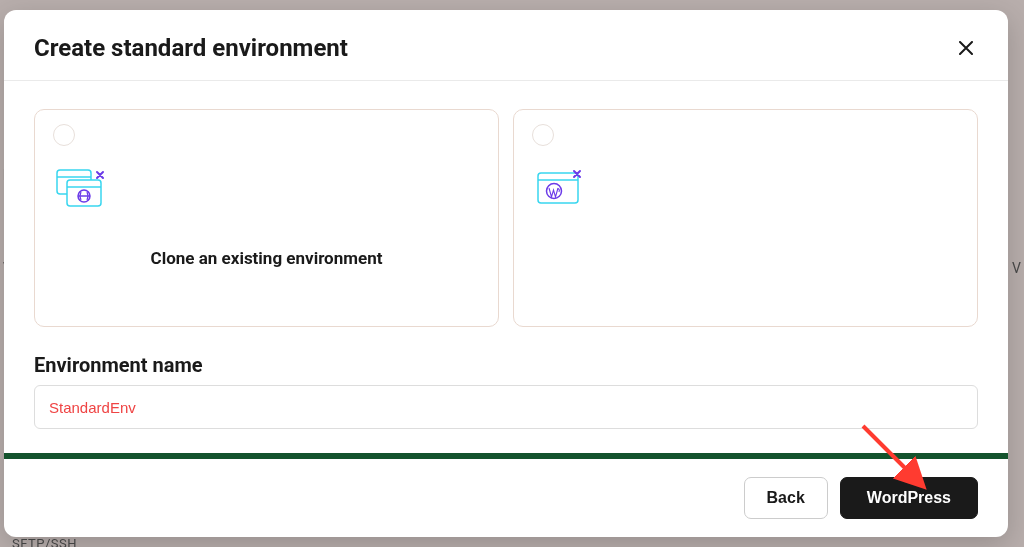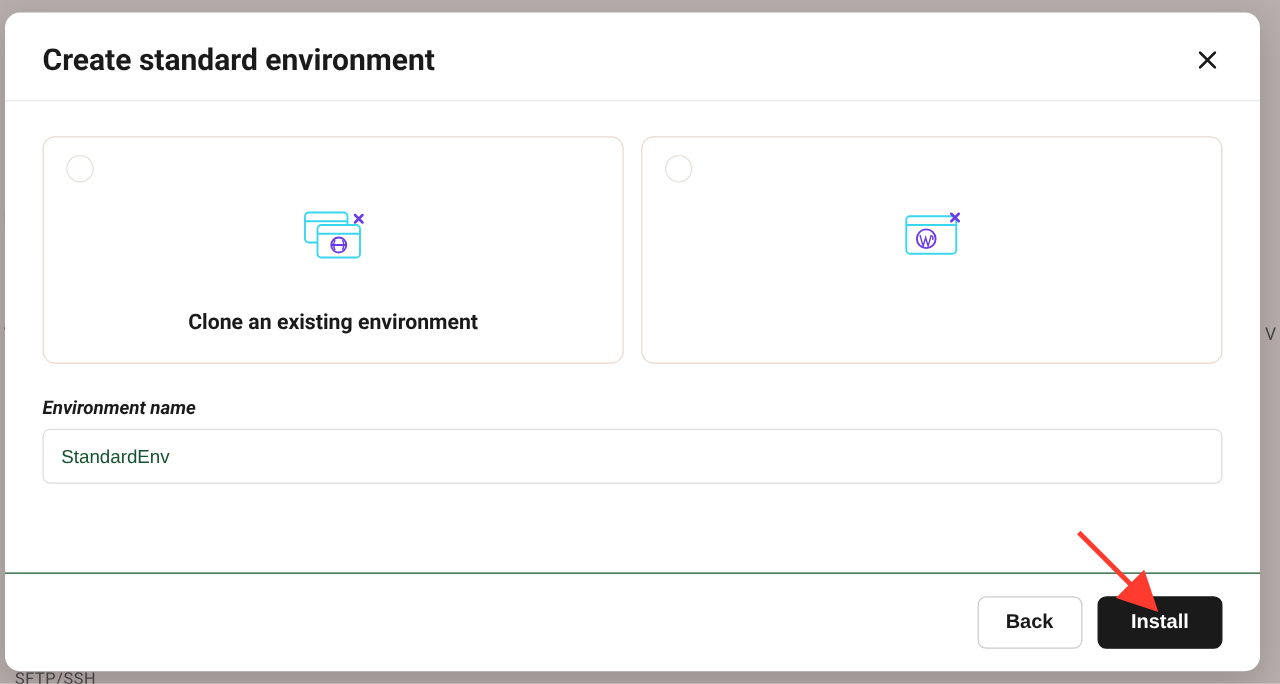--- a/index.html
+++ b/index.html
@@ -67,25 +67,24 @@
       display: flex;
       gap: 14px;
       margin-bottom: 26px;
     }
     .option-card {
       flex: 1;
       border: 1px solid #e9d9d0;
       border-radius: 10px;
       padding: 26px 18px 30px 18px;
       position: relative;
-      height: 182px;
+      height: 218px;
       cursor: pointer;
       display: flex;
       flex-direction: column;
-      align-items: center;
     }
     .option-card.selected {
       border: 2px solid #0aab3b;
     }
     .radio-indicator {
       position: absolute;
       top: 14px;
       left: 18px;
       width: 22px;
       height: 22px;
@@ -119,38 +118,37 @@
       color: #1a1a1a;
       text-align: center;
     }
     .option-subtitle {
       margin-top: 8px;
       font-size: 15px;
       color: #6a6a6a;
       text-align: center;
     }
     .field-label {
-      font-size: 15px;
+      font-size: 20px;
       font-weight: 700;
       color: #1a1a1a;
       margin-bottom: 8px;
-      font-style: italic;
     }
     .text-input {
       width: 100%;
       height: 44px;
       border: 1px solid #ddd;
       border-radius: 6px;
       padding: 0 14px;
       font-size: 15px;
-      color: #14532d;
+      color: #ef4444;
       outline: none;
     }
     .modal-footer {
-      border-top: 1px solid #14532d;
+      border-top: 6px solid #14532d;
       padding: 18px 30px;
       display: flex;
       justify-content: flex-end;
       gap: 12px;
     }
     .btn {
       height: 42px;
       padding: 0 22px;
       border-radius: 7px;
       font-size: 16px;
@@ -239,21 +237,21 @@
 
 
     </div>
 
     <div class="field-label">Environment name</div>
     <input type="text" class="text-input" value="StandardEnv" style="">
   </div>
 
   <div class="modal-footer">
     <button class="btn btn-secondary">Back</button>
-    <button class="btn btn-primary">Install</button>
+    <button class="btn btn-primary">WordPress</button>
   </div>
 </div>
 
 <svg class="annotation-arrow" width="90" height="90" viewBox="0 0 90 90">
   <defs>
     <marker id="arrowhead" markerWidth="8" markerHeight="8" refX="6" refY="4" orient="auto">
       <polygon points="0 0, 8 4, 0 8" fill="#ff3b30"></polygon>
     </marker>
   </defs>
   <line x1="8" y1="8" x2="66" y2="66" stroke="#ff3b30" stroke-width="4" marker-end="url(#arrowhead)"></line>

